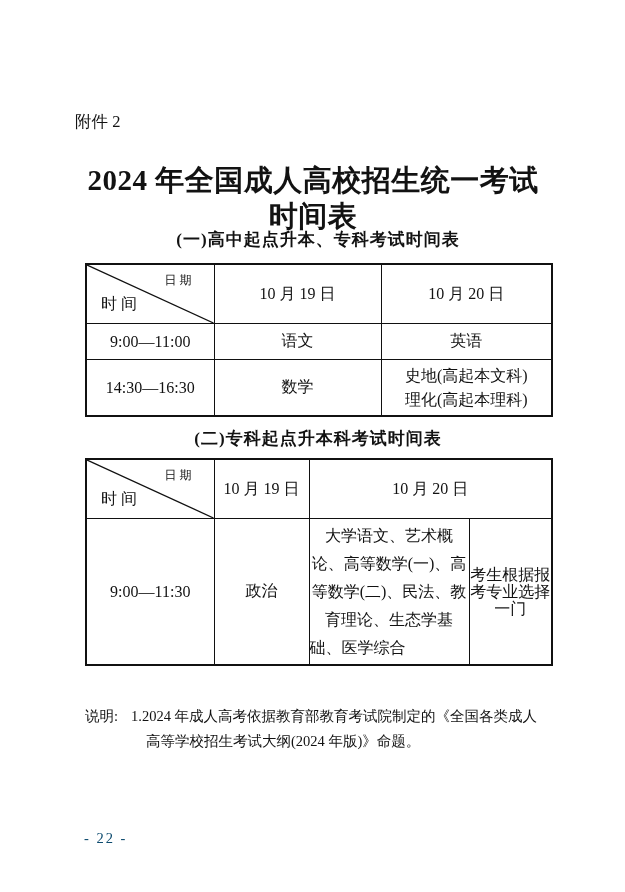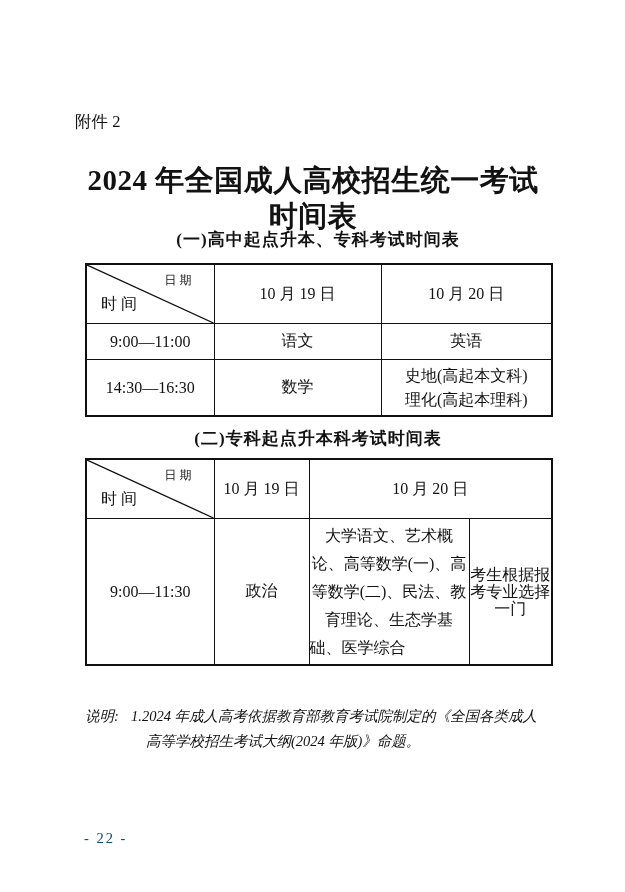--- a/index.html
+++ b/index.html
@@ -118,21 +118,20 @@
 
   
   .notes {
     position: absolute;
     left: 85px;
     top: 704px;
     width: 470px;
     display: flex;
     font-size: 14.5px;
     line-height: 25px;
-    font-style: italic;
   }
   .notes-label {
     flex: 0 0 46px;
     white-space: nowrap;
   }
   .notes-items { flex: 1 1 auto; max-width: 416px; }
   .note-item {
     padding-left: 15px;
     text-indent: -15px;
     word-break: break-all;

